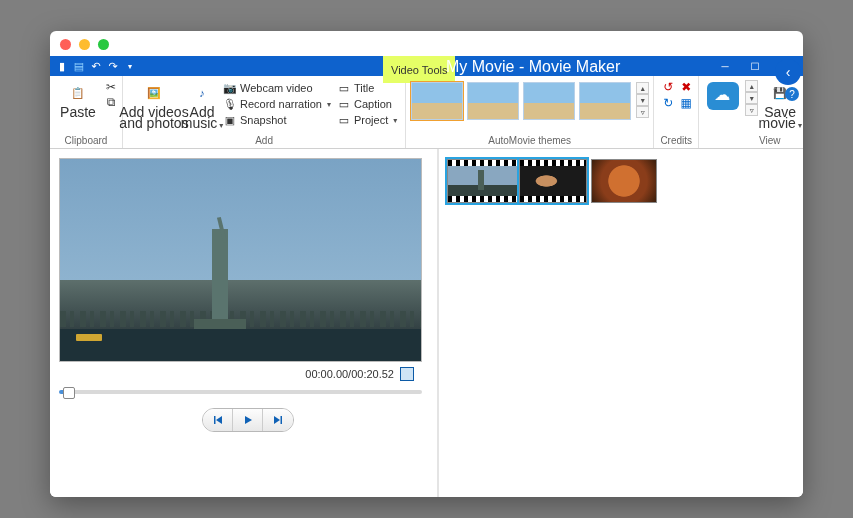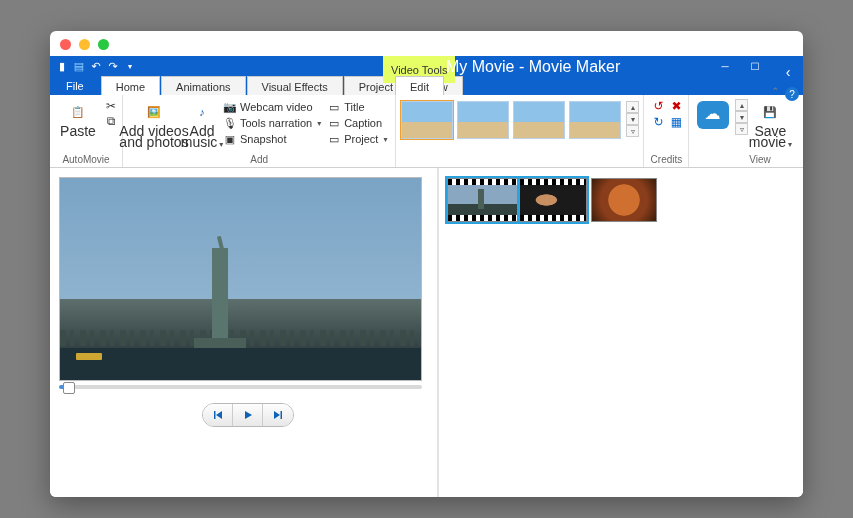--- a/index.html
+++ b/index.html
@@ -120,44 +120,35 @@
     </div>
     <div class="vt-tab">Video Tools</div>
     <div class="title-text">My Movie - Movie Maker</div>
     <div class="win-controls">
       <div class="win-btn">─</div>
       <div class="win-btn">☐</div>
       <div class="win-btn">✕</div>
     </div>
   </div>
 
-  <div class="tabs">
-    <div class="tab file">File</div>
-    <div class="tab active">Home</div>
-    <div class="tab">Animations</div>
-    <div class="tab">Visual Effects</div>
-    <div class="tab">Project</div>
-    <div class="tab">View</div>
-    <div class="tab edit">Edit</div>
-  </div>
 
   <div class="ribbon">
 
     <div class="group">
       <div class="group-body">
         <div class="bigbtn">
           <div class="ic">📋</div>
           <div class="lbl">Paste</div>
         </div>
         <div class="sidecol">
           <div class="side-ic">✂</div>
           <div class="side-ic">⧉</div>
         </div>
       </div>
-      <div class="group-label">AutoMovie</div>
+      <div class="group-label">Clipboard</div>
     </div>
 
     <div class="group">
       <div class="group-body">
         <div class="bigbtn" style="width:54px">
           <div class="ic">🖼️</div>
           <div class="lbl" style="white-space:pre">Add videos
 and photos</div>
         </div>
         <div class="bigbtn" style="width:38px">
@@ -165,21 +156,21 @@
           <div class="lbl dd" style="white-space:pre">Add
 music</div>
         </div>
         <div style="display:flex;flex-direction:column;padding-top:2px;">
           <div class="smallrow">
               <span class="ic">📷</span>
               <span>Webcam video</span>
             </div>
           <div class="smallrow dd">
               <span class="ic">🎙</span>
-              <span>Tools narration</span>
+              <span>Record narration</span>
             </div>
           <div class="smallrow">
               <span class="ic">▣</span>
               <span>Snapshot</span>
             </div>
         </div>
         <div style="display:flex;flex-direction:column;padding-top:2px;">
           <div class="smallrow">
               <span class="ic">▭</span>
               <span>Title</span>
@@ -202,20 +193,21 @@
         <div class="theme sel"></div>
         <div class="theme"></div>
         <div class="theme"></div>
         <div class="theme"></div>
         <div class="gallery-arrows">
           <div class="ga">▴</div>
           <div class="ga">▾</div>
           <div class="ga">▿</div>
         </div>
       </div>
+      <div class="group-label">AutoMovie themes</div>
     </div>
 
     <div class="group">
       <div class="group-body">
         <div class="edit-grid">
           <div class="edit-ic" style="color:#c00">↺</div>
           <div class="edit-ic" style="color:#c00">✖</div>
           <div class="edit-ic" style="color:#06c">↻</div>
           <div class="edit-ic" style="color:#06c">▦</div>
         </div>
@@ -250,20 +242,24 @@
 
   <div class="workspace">
 
     <div class="preview-pane">
       <div class="preview-frame">
         <div class="skyline"></div>
         <div class="statue"></div>
         <div class="arm"></div>
         <div class="water"></div>
         <div class="boat"></div>
+      </div>
+      <div class="timebar">
+        <span>00:00.00/00:20.52</span>
+        <div class="fs-ic"></div>
       </div>
       <div class="seek"></div>
       <div class="controls">
         <div class="ctrl">
             <svg viewBox="0 0 12 12">
               <path fill="currentColor" d="M2 2v8h1.5V2H2zm8 0L4 6l6 4V2z"></path>
             </svg>
           </div>
         <div class="ctrl">
             <svg viewBox="0 0 12 12">

